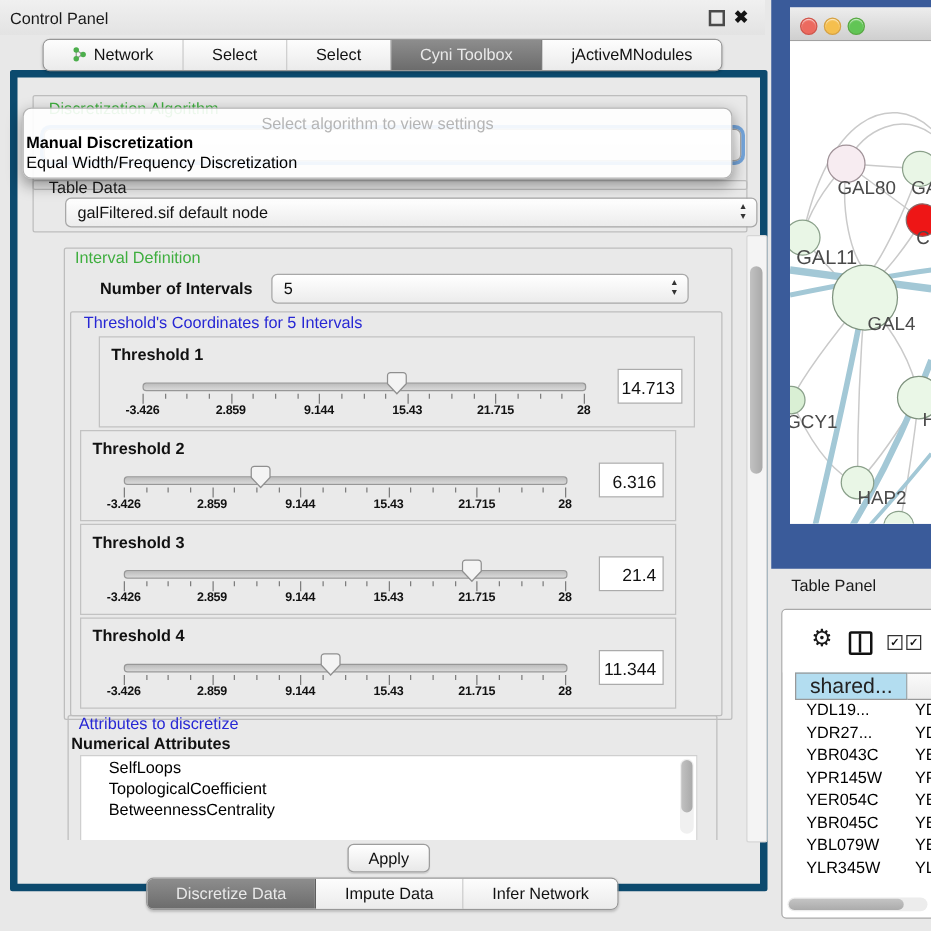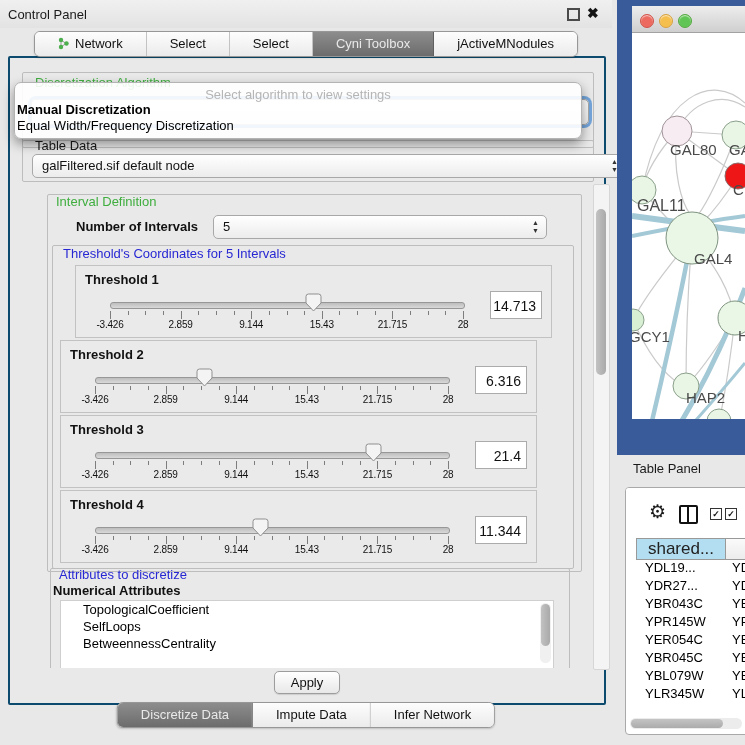--- a/index.html
+++ b/index.html
@@ -15,55 +15,55 @@
   .float-icon{position:absolute;left:567px;top:8px;width:9px;height:9px;border:2px solid #4a4a4a;background:transparent;}
   .close-icon{position:absolute;left:587px;top:5px;font-size:14px;font-weight:bold;color:#141414;}
   
   .seg-tabs{position:absolute;display:flex;border:1px solid #979797;border-radius:6px;overflow:hidden;background:linear-gradient(#fefefe,#ececec);box-shadow:0 1px 2px rgba(0,0,0,.18);z-index:6;}
   .seg{padding:4px 23px 5px;font-size:13px;color:#111;border-right:1px solid #c3c3c3;display:flex;align-items:center;gap:5px;white-space:nowrap;background:linear-gradient(#fdfdfd,#ebebeb);}
   .seg:last-child{border-right:none;}
   .seg.selected{background:linear-gradient(#8d8d8d,#6c6c6c);color:#e9e9e9;border-right-color:#5f5f5f;}
   .top-tabs{top:31px;left:306px;transform:translateX(-50%);}
   .bottom-tabs{top:702px;left:306px;transform:translateX(-50%);}
   
-  .cp-outer{position:absolute;left:8px;top:56px;width:594px;height:645px;border:2px solid #0c4a6e;border-radius:2px;background:#e9e9e9;}
+  .cp-outer{position:absolute;left:8px;top:56px;width:594px;height:645px;border:6px solid #0c4a6e;border-radius:2px;background:#e9e9e9;}
   .group{position:absolute;border:1px solid #bdbdbd;border-radius:2px;}
   .group-title{position:absolute;left:10px;top:2px;font-size:13px;background:transparent;padding:0 2px;}
   .g-green{color:#3fae3f;}
   .g-blue{color:#2727d4;}
   .g-black{color:#1a1a1a;}
   
   .algo-group{left:12px;top:14px;width:570px;height:74px;}
   .algo-combo{position:absolute;left:8px;top:26px;width:556px;height:24px;border-radius:5px;background:linear-gradient(#ffffff,#ededed);border:1px solid #a9a9a9;box-shadow:0 0 0 3px rgba(95,153,216,.85);}
   
   .algo-popup{position:absolute;left:4px;top:24px;width:566px;height:55px;background:rgba(255,255,255,.9);border:1px solid #b3b3b3;border-radius:7px;box-shadow:0 5px 12px rgba(0,0,0,.4);z-index:7;}
   .popup-prompt{margin-top:4px;text-align:center;font-size:13px;color:#b5b5b5;}
   .popup-item{font-size:13px;line-height:16px;padding-left:2px;color:#000;}
   .popup-item.bold{font-weight:bold;}
   
   .tabledata-group{left:12px;top:82px;width:570px;height:40px;}
   .mac-combo{position:absolute;border-radius:5px;background:linear-gradient(#ffffff,#ececec);border:1px solid #a8a8a8;font-size:13px;color:#111;}
   .mac-combo .val{position:absolute;left:9px;top:3px;}
   .spinner{position:absolute;right:7px;top:3px;font-size:7px;line-height:8px;color:#333;text-align:center;}
-  .td-combo{left:9px;top:13px;width:552px;height:22px;padding-left:40px;}
+  .td-combo{left:25px;top:13px;width:552px;height:22px;}
   
   .scroll-view{position:absolute;left:10px;top:126px;width:572px;height:484px;overflow:hidden;}
   .vscrollbar{position:absolute;left:583px;top:126px;width:15px;height:484px;background:#f4f4f4;border:1px solid #d6d6d6;border-radius:2px;}
   .vscrollbar .thumb,.list-sb .thumb,.hscroll .thumb{position:absolute;background:linear-gradient(90deg,#c2c2c2,#a9a9a9);border-radius:7px;}
   
   .interval-group{left:27px;top:10px;width:533px;height:376px;}
   .noi-label{position:absolute;left:28px;top:24px;font-size:13px;font-weight:bold;color:#111;}
   .noi-combo{left:165px;top:20px;width:332px;height:22px;}
   .thr-group{left:4px;top:50px;width:520px;height:322px;}
   .thr-row{position:absolute;left:7px;width:475px;height:71px;border:1px solid #c2c2c2;background:#eaeaea;}
   .thr-label{position:absolute;left:9px;top:6px;font-size:13px;font-weight:bold;color:#111;}
   .thr-track{position:absolute;left:34px;top:36px;width:353px;height:5px;border-radius:3px;background:linear-gradient(#bdbdbd,#d9d9d9);border:1px solid #979797;}
   .thr-thumb{position:absolute;top:27px;width:17px;height:19px;}
   .tick{position:absolute;width:1px;background:#7d7d7d;}
-  .tick-label{position:absolute;top:53px;transform:translateX(-50%);font-size:10px;font-weight:normal;color:#111;letter-spacing:-0.2px;text-align:center;}
+  .tick-label{position:absolute;top:53px;transform:translateX(-50%);font-size:10px;font-weight:bold;color:#111;letter-spacing:-0.2px;text-align:center;}
   .thr-value{position:absolute;left:414px;top:25px;width:52px;height:28px;background:#fff;border:1px solid #ababab;font-size:14px;color:#111;text-align:right;line-height:28px;padding-right:5px;box-sizing:border-box;}
   
   .attrs-group{left:30px;top:384px;width:518px;height:110px;border:1px solid #bdbdbd;}
   .attrs-sub{position:absolute;left:2px;top:14px;font-size:13px;font-weight:bold;color:#111;}
   .attr-list{position:absolute;left:9px;top:31px;width:492px;height:70px;background:#fff;border:1px solid #cfcfcf;overflow:hidden;}
   .attr-item{font-size:13px;line-height:17px;padding-left:22px;color:#000;}
   .list-sb{position:absolute;right:2px;top:2px;width:11px;height:60px;background:#f0f0f0;border-radius:6px;}
   
   .apply-btn{position:absolute;left:50%;transform:translateX(-50%);top:613px;width:64px;height:21px;border:1px solid #9d9d9d;border-radius:5px;background:linear-gradient(#ffffff,#e8e8e8);font-size:13px;color:#111;text-align:center;line-height:21px;box-shadow:0 1px 1px rgba(0,0,0,.12);}
   
@@ -308,22 +308,22 @@
       </div>
     </div>
 
     <div class="group attrs-group">
       <span class="group-title g-blue" style="left:6px;top:-2px">Attributes to discretize</span>
       <span class="attrs-sub">Numerical Attributes</span>
       <div class="attr-list">
         <div class="list-sb">
           <span class="thumb" style="left:1px;top:1px;width:9px;height:42px;"></span>
         </div>
-      <div class="attr-item">TopologicalCoefficient</div>
-          <div class="attr-item">SelfLoops</div>
+      <div class="attr-item">SelfLoops</div>
+          <div class="attr-item">TopologicalCoefficient</div>
           <div class="attr-item">BetweennessCentrality</div>
         </div>
     </div>
 
   </div>
 
   <div class="vscrollbar">
     <span class="thumb" style="left:2px;top:24px;width:10px;height:166px;"></span>
   </div>
 

